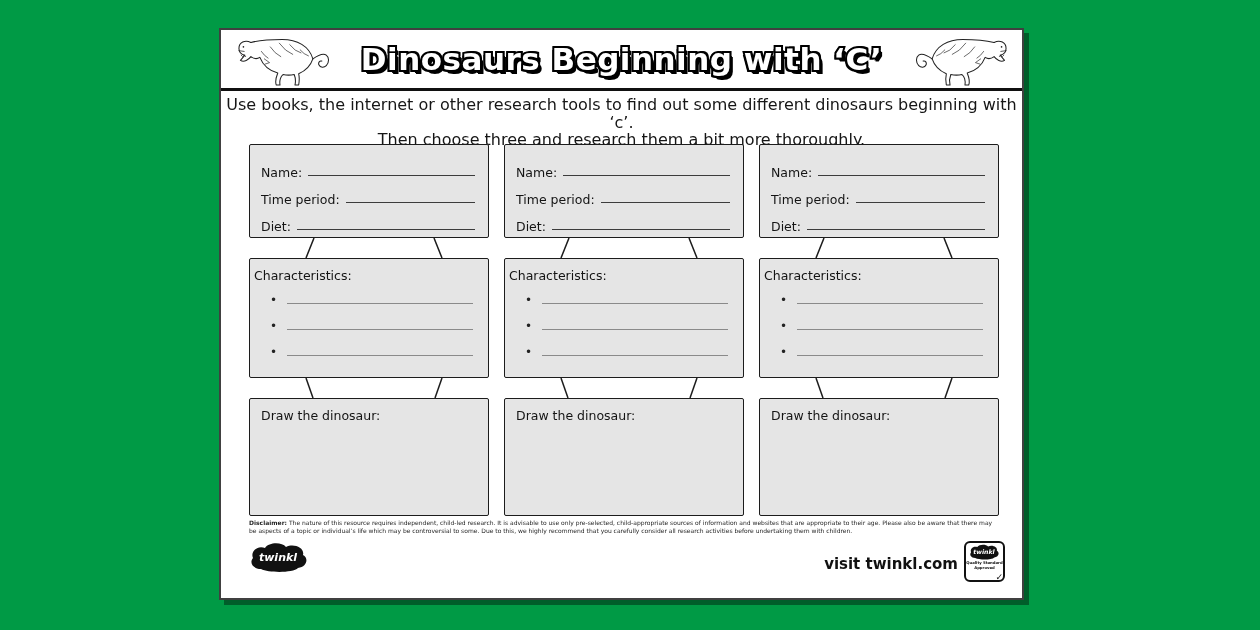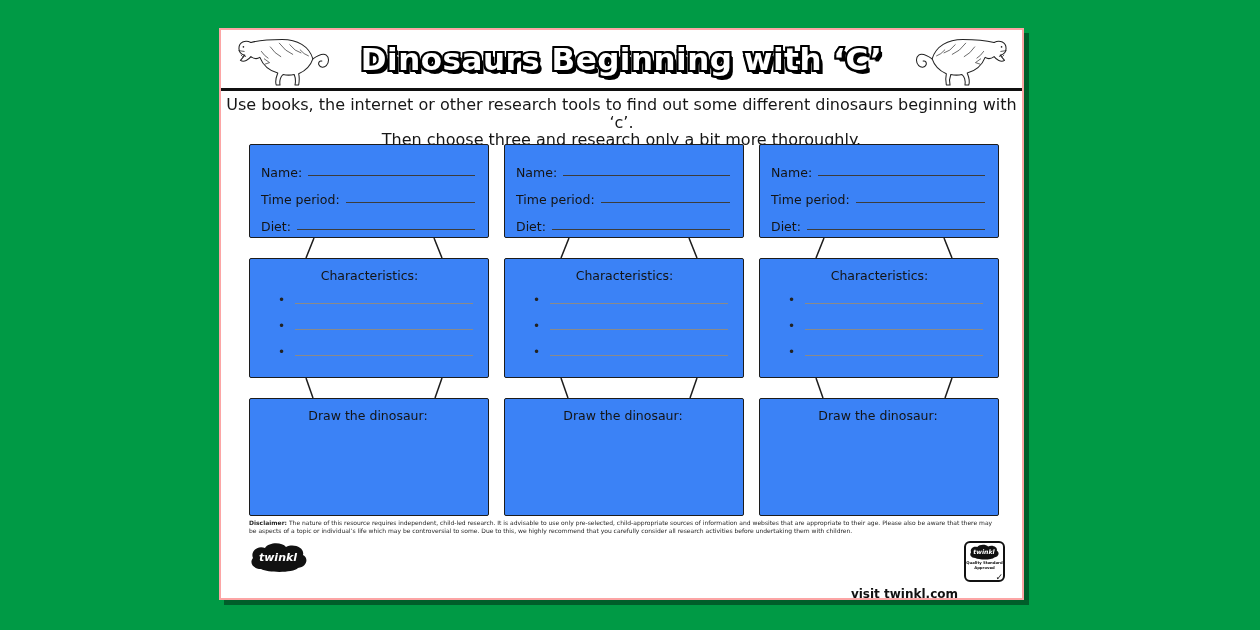--- a/index.html
+++ b/index.html
@@ -4,21 +4,21 @@
 <style>
   * { margin:0; padding:0; box-sizing:border-box; }
   html,body { width:1260px; height:630px; overflow:hidden; }
   body {
     background:#009a45;
     font-family:"DejaVu Sans","Liberation Sans",sans-serif;
     position:relative;
   }
   .page {
     position:absolute; left:219px; top:28px; width:805px; height:572px;
-    background:#fff; border:2px solid #fca5a5;
+    background:#fff; border:2px solid #404040;
     box-shadow:5px 5px 0 rgba(0,45,20,.55);
   }
   
   .header { position:absolute; left:0; top:0; width:100%; height:58px; }
   .title {
     position:absolute; left:0; right:0; top:0; height:58px;
     display:flex; align-items:center; justify-content:center;
     font-size:31px; font-weight:700; letter-spacing:.5px;
     color:#fff; -webkit-text-stroke:4px #000; paint-order:stroke fill;
     text-shadow:2.5px 2.5px 0 #000,-1.5px -1.5px 0 #000,2px -2px 0 #000,-2px 2px 0 #000,3.5px 3.5px 0 #000;
@@ -32,39 +32,39 @@
   .instructions {
     position:absolute; left:0; top:66px; width:100%;
     text-align:center; font-size:16px; line-height:17.5px; color:#161616;
   }
   
   .grid {
     position:absolute; left:28px; top:114px; width:750px;
     display:grid; grid-template-columns:repeat(3,240px); column-gap:15px;
   }
   .col { display:flex; flex-direction:column; }
-  .box { border:1.6px solid #1c1c1c; border-radius:2px; background:#3b82f6;text-align:center; }
+  .box { border:1.6px solid #1c1c1c; border-radius:2px; background:#e5e5e5; }
   .box.info { height:94px; padding:8px 11px 0 11px; }
   .field { display:flex; align-items:flex-end; height:27px; font-size:12.5px; color:#141414; }
   .field .line { flex:1; border-bottom:1.2px solid #3c3c3c; margin:0 2px 4px 6px; height:14px; }
   .conn { height:20px; width:240px; display:block; }
-  .box.chars { height:120px; padding:9px 11px 0 12px; }
+  .box.chars { height:120px; padding:9px 11px 0 4px; }
   .chars-label, .draw-label { font-size:12.5px; color:#141414; }
   .bullet-row { display:flex; align-items:flex-end; height:26px; font-size:12px; color:#222; }
   .bullet-row .dot { margin:0 0 2px 16px; }
   .bullet-row .line { flex:1; border-bottom:1.2px solid #8a8a8a; margin:0 4px 5px 10px; height:12px; }
   .box.draw { height:118px; padding:9px 13px 0 11px; }
   
   .disclaimer {
     position:absolute; left:28px; top:489px; width:752px;
     font-size:6px; line-height:7.5px; color:#1f1f1f;
   }
   .disclaimer b { font-weight:700; }
   .brand-logo { position:absolute; left:27px; top:512px; width:62px; height:33px; }
-  .visit { position:absolute; top:525px; right:64px; font-size:12px; font-weight:700; color:#111;margin-top:32px; }
+  .visit { position:absolute; top:525px; right:64px; font-size:15px; font-weight:700; color:#111; }
   .badge {
     position:absolute; top:511px; right:17px; width:41px; height:41px;
     border:2px solid #111; border-radius:6px; background:#fff; text-align:center;
   }
   .badge .mini-cloud { display:block; margin:1px auto 0 auto; width:33px; height:17px; }
   .badge .b-line { font-size:3.8px; line-height:4.6px; font-weight:700; color:#111; }
   .badge .check { position:absolute; right:0px; bottom:-2px; font-size:9px; font-weight:700; color:#111; }
 </style>
 </head>
 <body>
@@ -85,21 +85,21 @@
       <path d="M105,36 C100,19 84,10 64,10 C50,10 34,11 22,14"></path>
       <path stroke-width="1" d="M6,25 L13,26 M9,31 l2,2 l2,-2 l2,2"></path>
       <circle cx="12" cy="20" r="1.1" fill="#222" stroke="none"></circle>
       <path stroke-width="0.9" d="M40,36 l7,5 l-6,2 M48,20 q6,9 14,13 M60,15 q8,11 18,15 M74,17 q7,9 15,11 M88,24 q5,6 11,8 M36,26 q4,6 9,9"></path>
     </svg>
   </div>
   <div class="rule"></div>
 
   <div class="instructions">
     <div>Use books, the internet or other research tools to find out some different dinosaurs beginning with ‘c’.</div>
-    <div>Then choose three and research only a bit more thoroughly.</div>
+    <div>Then choose three and research them a bit more thoroughly.</div>
   </div>
 
   <div class="grid">
 
     <div class="col">
       <div class="box info">
         <div class="field">
             <span>Name:</span>
             <span class="line"></span>
           </div>

